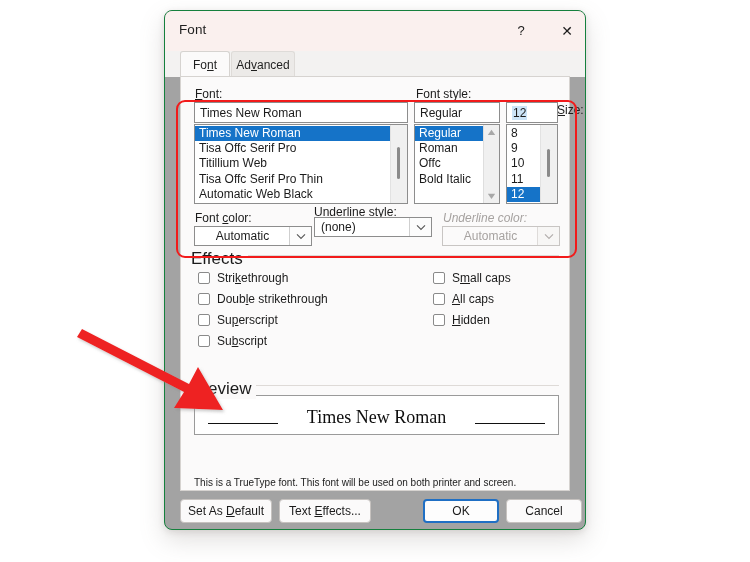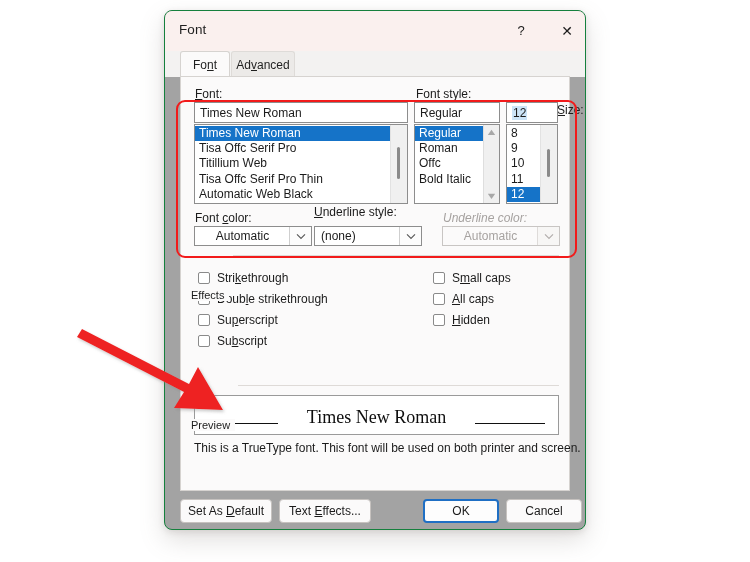--- a/index.html
+++ b/index.html
@@ -193,26 +193,25 @@
     align-items: center;
     justify-content: center;
   }
   .sb-arrow svg { display: block; }
   .sb-thumb-top { top: 0; }
   .sb-thumb-bot { bottom: 0; }
 
   
   .group-label {
     position: absolute;
-    font-size: 11px;
+    font-size: 17px;
     color: #1b1b1b;
     background: #fbfafa;
     padding-right: 5px;
     z-index: 2;
-    margin-top: 40px;
   }
   .group-line {
     position: absolute;
     height: 1px;
     background: #dedad7;
   }
 
   
   .cbrow {
     position: absolute;
@@ -292,23 +291,24 @@
     font-size: 18px;
     color: #0d0d0d;
   }
   .pv-rule {
     position: absolute;
     height: 1.4px;
     background: #111111;
   }
   #preview-note {
     position: absolute;
-    font-size: 12px;
-    color: #1b1b1b;
-    white-space: nowrap;
+    font-size: 10px;
+    color: #1b1b1b;
+    white-space: nowrap;
+    margin-top: 36px;
   }
 
   
   .btn {
     position: absolute;
     height: 24px;
     background: #fbfafa;
     border: 1px solid #c6c2bf;
     border-radius: 4px;
     font-size: 12px;
@@ -441,21 +441,21 @@
 
       <div class="combo" style="left:13px; top:149px; width:118px;">
         <div class="cval">Automatic</div>
         <div class="cbtn">
           <svg width="10" height="7" viewBox="0 0 10 7">
               <path d="M1 1.3 L5 5.3 L9 1.3" stroke="#5b5b5b" stroke-width="1.2" fill="none"></path>
             </svg>
         </div>
       </div>
 
-      <div class="combo" style="left:133px; top:149px; width:108px;padding-left:12px;">
+      <div class="combo" style="left:133px; top:140px; width:118px;padding-left:12px;">
         <div class="cval leftal">(none)</div>
         <div class="cbtn">
           <svg width="10" height="7" viewBox="0 0 10 7">
               <path d="M1 1.3 L5 5.3 L9 1.3" stroke="#5b5b5b" stroke-width="1.2" fill="none"></path>
             </svg>
         </div>
       </div>
 
       <div class="combo disabled" style="left:261px; top:149px; width:118px;">
         <div class="cval">Automatic</div>

